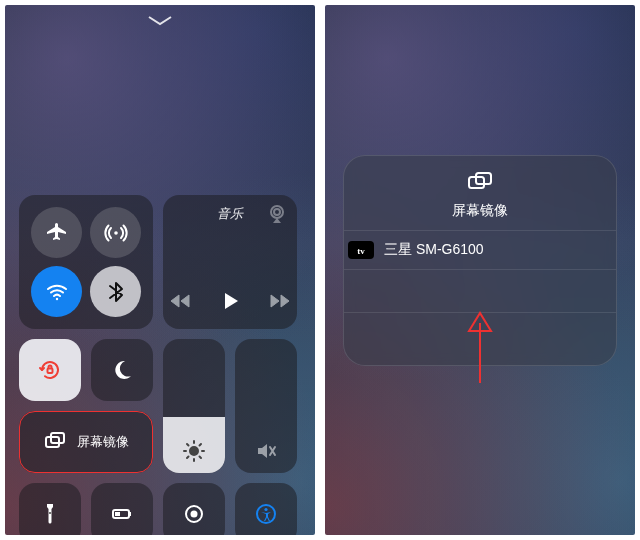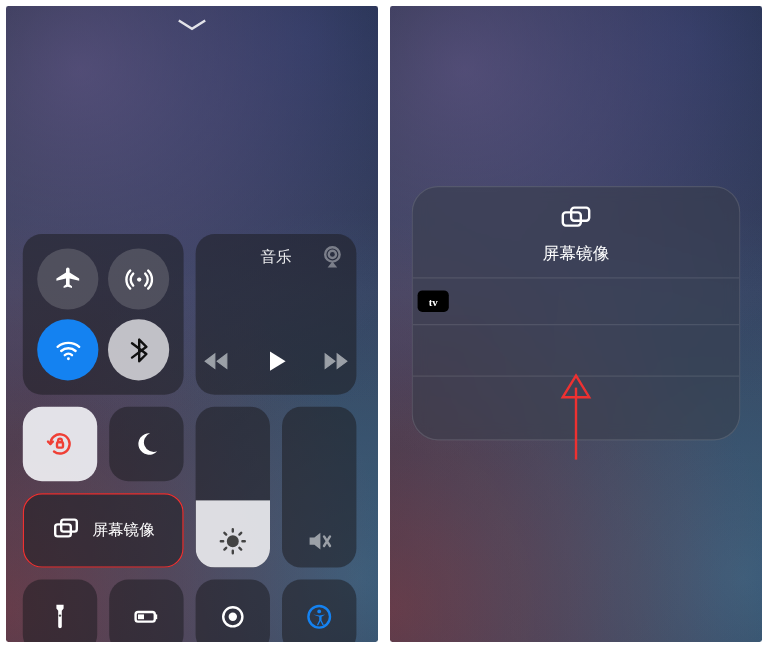--- a/index.html
+++ b/index.html
@@ -21,21 +21,21 @@
 
   .cc{position:absolute;left:14px;right:14px;top:190px;display:grid;grid-template-columns:repeat(4,62px);grid-auto-rows:62px;gap:10px;}
   .tile{border-radius:16px;background:rgba(30,30,35,.55);position:relative;color:#fff;}
   .tile-btn{display:flex;align-items:center;justify-content:center;}
   .conn{grid-column:1/3;grid-row:1/3;display:grid;grid-template-columns:1fr 1fr;grid-template-rows:1fr 1fr;gap:0;padding:8px;}
   .conn .cbtn{margin:4px;border-radius:50%;display:flex;align-items:center;justify-content:center;background:rgba(120,120,128,.45);}
   .conn .cbtn.on-blue{background:#0a84ff;}
   .conn .cbtn.on-gray{background:rgba(210,210,215,.9);}
   .conn svg,.tile svg{width:24px;height:24px;display:block;}
   .music{grid-column:3/5;grid-row:1/3;display:flex;flex-direction:column;align-items:center;justify-content:space-between;padding:10px 8px;}
-  .music .title{font-size:13px;opacity:.9;}
+  .music .title{font-size:13px;opacity:.9;font-style:italic;}
   .music .expand{position:absolute;top:8px;right:8px;opacity:.55;}
   .music .controls{display:flex;gap:26px;align-items:center;margin-bottom:6px;}
   .rotlock{grid-column:1;grid-row:3;background:rgba(240,240,245,.92);}
   .dnd{grid-column:2;grid-row:3;}
   .mirror{grid-column:1/3;grid-row:4;display:flex;align-items:center;justify-content:center;gap:10px;font-size:13px;}
   .vtile{grid-row:3/5;display:flex;align-items:flex-end;justify-content:center;overflow:hidden;background:rgba(30,30,35,.55);position:relative;}
   .brightness{grid-column:3;}
   .volume{grid-column:4;}
   .vtile .fill{position:absolute;left:0;right:0;bottom:0;background:rgba(235,235,240,.92);}
   .brightness .fill{height:42%;}
@@ -243,20 +243,21 @@
             </svg>
         </span>
         <span class="ptitle">屏幕镜像</span>
       </div>
       <div class="row">
         <span class="badge">
           <svg viewBox="0 0 26 18" width="26" height="18">
               <text x="13" y="13" text-anchor="middle" style="font:700 9px -apple-system;fill:#fff">tv</text>
             </svg>
         </span>
+        <span>三星 SM-G6100</span>
       </div>
       <div class="sep"></div>
       <div class="sep"></div>
     </div>
 
     <div class="arrowup">
       <svg viewBox="0 0 30 80">
           <g style="stroke:#ff2d2d;fill:none;stroke-width:2">
             <path d="M15 78V18"></path>
             <path d="M4 26 15 8l11 18z"></path>

